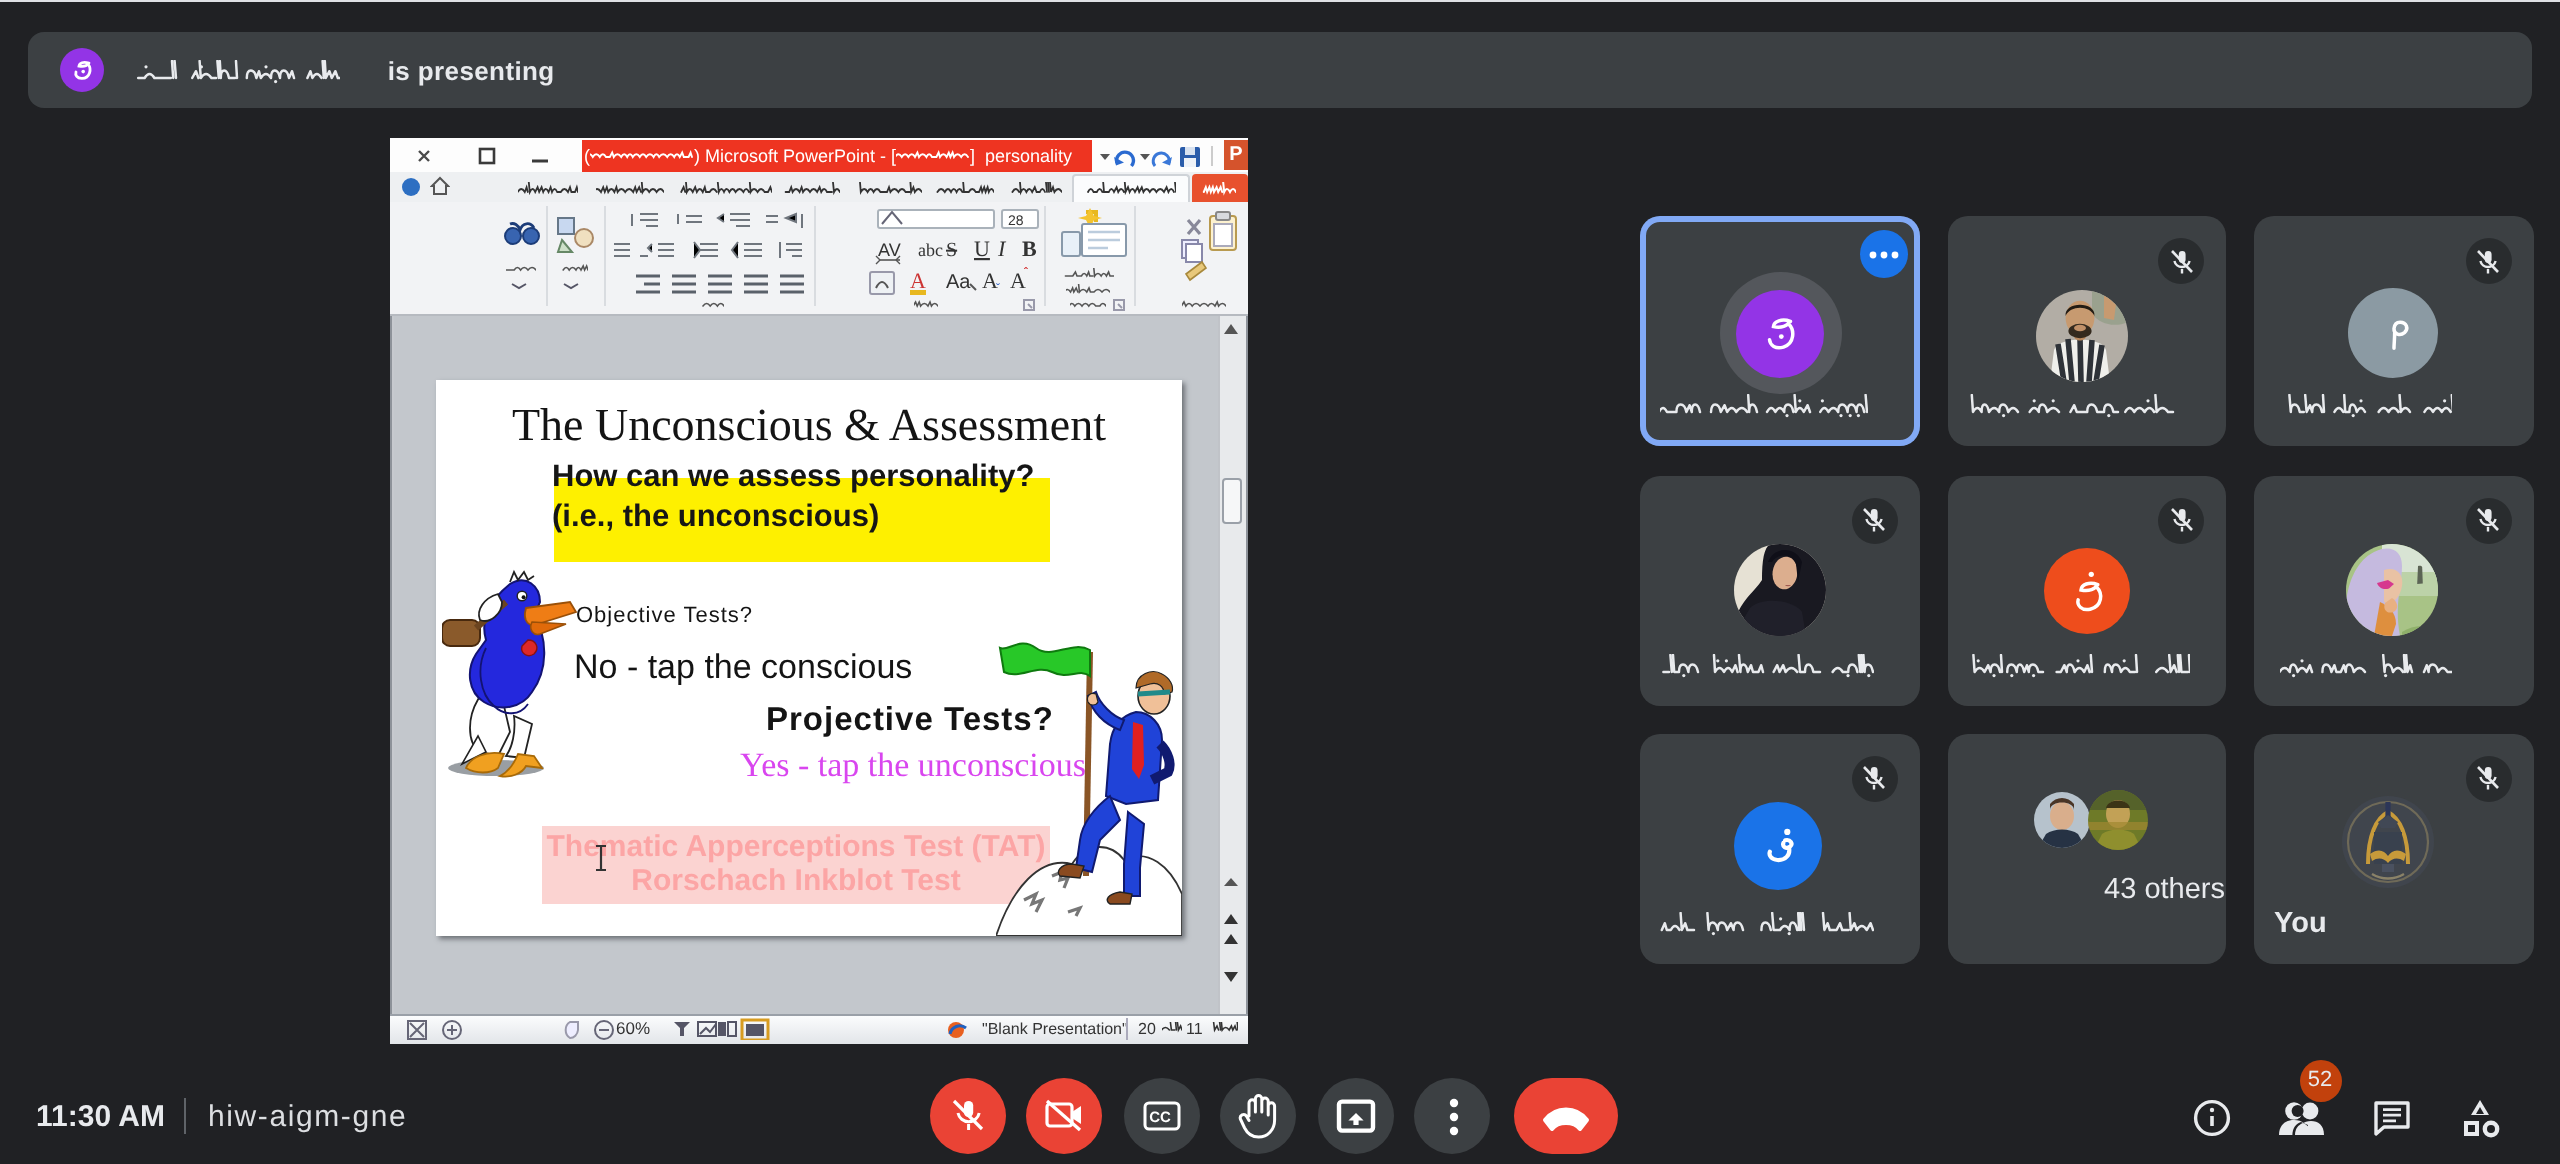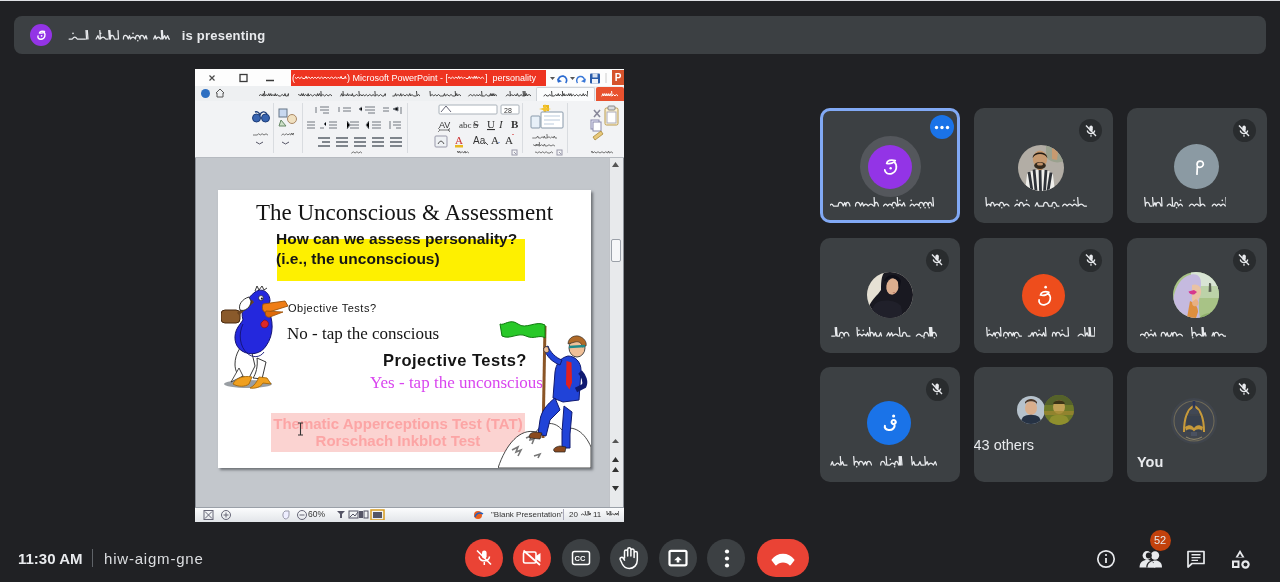--- a/index.html
+++ b/index.html
@@ -17,21 +17,21 @@
 <div class="abs nowrap" style="left:66px;top:28px;height:16px;color:#e8eaed;font-size:13px;font-weight:700;letter-spacing:0.2px"><svg width="104" height="13" style="display:inline-block;vertical-align:-2px">
       <path transform="translate(0,1.5)" d="M22.0,7.5 l-0.7,-8.5 m-0.7,8.5 l-0.6,-8.5 m-0.6,8.5 l-2.3,0 l-2.7,0 l-3.2,0 q-2.4,-4.0 -4.9,0 l-3.2,0 " stroke="#e8eaed" stroke-width="1.25" fill="none" stroke-linecap="round" stroke-linejoin="round"></path>
       <path transform="translate(26.5,1.5)" d="M26.0,7.5 l-0.5,-8.5 m-0.5,8.5 l-3.0,0 c-1.0,-5.0 -4.1,-5.0 -4.1,0 l-0.5,-8.5 m-0.5,8.5 l-0.7,-8.5 m-0.7,8.5 l-2.3,0 q-2.7,-4.0 -5.3,0 l-0.6,-8.5 m-0.6,8.5 l-1.2,-3.4 l-1.9,3.4 " stroke="#e8eaed" stroke-width="1.25" fill="none" stroke-linecap="round" stroke-linejoin="round"></path>
       <path transform="translate(57.0,1.5)" d="M24.0,7.5 l-1.0,-3.4 l-1.5,3.4 c-1.0,-5.0 -4.5,-5.0 -4.5,0 c-1.0,-5.0 -4.5,-5.0 -4.5,0 q-2.5,-4.0 -5.1,0 l-0.9,-3.4 l-1.3,3.4 c-1.0,-5.0 -4.8,-5.0 -4.8,0 " stroke="#e8eaed" stroke-width="1.25" fill="none" stroke-linecap="round" stroke-linejoin="round"></path>
       <path transform="translate(85.5,1.5)" d="M26.0,7.5 q-2.6,-4.0 -5.2,0 l-3.4,0 l-1.2,-3.4 l-1.8,3.4 l-1.2,-3.4 l-1.8,3.4 l-0.5,-8.5 m-0.5,8.5 l-0.6,-8.5 m-0.6,8.5 q-2.3,-4.0 -4.5,0 l-1.0,-3.4 l-1.5,3.4 " stroke="#e8eaed" stroke-width="1.25" fill="none" stroke-linecap="round" stroke-linejoin="round"></path>
       <circle cx="7.0" cy="3.4" r="0.8" fill="#e8eaed"></circle>
       <circle cx="34.7" cy="3.4" r="0.8" fill="#e8eaed"></circle>
       <circle cx="71.8" cy="10.8" r="0.8" fill="#e8eaed"></circle>
       <circle cx="67.0" cy="3.4" r="0.8" fill="#e8eaed"></circle>
     </svg>
-<span style="display:inline-block;vertical-align:1px;margin-left:8px"> is presenting</span></div>
+<span style="display:inline-block;vertical-align:1px;margin-left:20px"> is presenting</span></div>
 <div class="abs" style="left:195px;top:69px;width:429px;height:452px;background:#c6c9ce"></div>
 <div class="abs" style="left:195px;top:86px;width:1px;height:435px;background:#8d9299"></div>
 <div class="abs" style="left:623px;top:86px;width:1px;height:435px;background:#8d9299"></div>
 <div class="abs" style="left:195px;top:69px;width:429px;height:17px;background:#fdfdfd;border-bottom:1px solid #d8dadd"></div>
 <svg class="abs" style="left:203px;top:72px" width="80" height="12" viewBox="0 0 80 12">
 <path d="M6.5,3.5 L11.5,8.5 M11.5,3.5 L6.5,8.5" stroke="#4a4a4a" stroke-width="1.2" fill="none"></path>
 <rect x="37" y="2.5" width="7" height="7" stroke="#3a3a3a" stroke-width="1.3" fill="none"></rect>
 <path d="M63,8.5 h8" stroke="#3a3a3a" stroke-width="1.5"></path>
 </svg>
 <div class="abs" style="left:291px;top:70px;width:255px;height:16px;background:#ee3421"></div>
@@ -251,21 +251,21 @@
 <path d="M2,4 L9,4 M5.5,10 L9,14 H2 Z" fill="#555"></path>
 <path d="M5.5,28 L2,33 H9 Z" fill="#333"></path>
 <path d="M2,44 h7 M5.5,38 L2,43 H9 Z" fill="#333"></path>
 <path d="M2,52 h7 M5.5,62 L2,57 H9 Z" fill="#333"></path>
 </svg>
 <div class="abs" style="left:218px;top:190px;width:373px;height:278px;background:#fff;box-shadow:1.5px 1.5px 2.5px rgba(40,44,50,.55)"></div>
 <div class="abs nowrap" style="left:218px;top:200px;width:373px;text-align:center;font-family:'Liberation Serif',serif;font-size:23px;color:#141414">The Unconscious &amp; Assessment</div>
 <div class="abs" style="left:277px;top:239px;width:248px;height:42px;background:#fef000"></div>
 <div class="abs nowrap" style="left:276px;top:229px;width:248px;font-size:15.5px;font-weight:700;color:#161616;line-height:19.5px">How can we assess personality?<br>(i.e., the unconscious)</div>
 <div class="abs nowrap" style="left:288px;top:302px;font-size:11px;font-weight:400;color:#141414;letter-spacing:0.5px">Objective Tests?</div>
-<div class="abs nowrap" style="left:287px;top:324px;font-family:Liberation Serif, serif;font-size:17px;color:#141414">No - tap the conscious</div>
+<div class="abs nowrap" style="left:287px;top:324px;font-family:Liberation Sans, sans-serif;font-size:17px;color:#141414">No - tap the conscious</div>
 <div class="abs nowrap" style="left:383px;top:351px;font-size:16.5px;font-weight:700;color:#141414;letter-spacing:0.5px">Projective Tests?</div>
 <div class="abs nowrap" style="left:370px;top:373px;font-family:'Liberation Serif',serif;font-size:17px;color:#d946ef">Yes - tap the unconscious</div>
 <div class="abs" style="left:271px;top:413px;width:254px;height:38.5px;background:#fbd3d1"></div>
 <div class="abs nowrap" style="left:271px;top:414.5px;width:254px;text-align:center;font-size:15px;font-weight:700;color:#fca5a5;line-height:17.5px">Thematic Apperceptions Test (TAT)<br>Rorschach Inkblot Test</div>
 <svg class="abs" style="left:221px;top:284px" width="68" height="106" viewBox="0 0 68 106">
 <ellipse cx="27" cy="100" rx="24" ry="4" fill="#878d93" opacity="0.85"></ellipse>
 <path d="M28,56 c-8,4 -14,14 -14,24 0,6 2,10 5,12 l9,2 6,-12z" fill="#fff" stroke="#222" stroke-width="0.9"></path>
 <path d="M22,92 l-12,6 8,-14 z" fill="#fff" stroke="#222" stroke-width="0.8"></path>
 <path d="M36,74 c1,8 -1,16 -4,20 l9,1 4,-17z" fill="#fff" stroke="#222" stroke-width="0.9"></path>
 <path d="M31,93 c-9,-2 -17,2 -19,7 5,3 12,3 16,0 z" fill="#f0a020" stroke="#a86a08" stroke-width="0.9"></path>
@@ -583,21 +583,21 @@
       </defs>
 <g clip-path="url(#c8b)">
 <rect width="30" height="30" fill="#6e7a28"></rect>
 <rect x="0" y="0" width="30" height="10" fill="#55622a"></rect>
 <ellipse cx="15" cy="12" rx="6" ry="7" fill="#c2a156"></ellipse>
 <path d="M9,9 c1,-5 11,-5 12,0z" fill="#3c3416"></path>
 <path d="M3,30 L7,22 C11,19 19,19 23,22 L27,30z" fill="#8f8f2e"></path>
 <rect x="0" y="16" width="30" height="4" fill="#a08830" opacity="0.7"></rect>
 </g>
     </svg>
-<div class="abs nowrap" style="left:0;top:70px;width:139px;text-align:left;color:#e8eaed;font-size:14.5px;font-weight:500">43 others</div>
+<div class="abs nowrap" style="left:0;top:70px;width:139px;text-align:right;color:#e8eaed;font-size:14.5px;font-weight:500">43 others</div>
   </div>
 <div class="abs" style="left:1127px;top:366.5px;width:139.5px;height:115px;background:#3c4043;border-radius:10px;overflow:hidden">
     <svg class="abs" style="left:43.5px;top:31.5px" width="46" height="46" viewBox="0 0 46 46">
 <circle cx="23" cy="23" r="23" fill="#40454d"></circle>
 <circle cx="23" cy="23" r="20" fill="none" stroke="#6f6a58" stroke-width="1.1"></circle>
 <path d="M13,34 C13,20 17,11 23,8 C29,11 33,20 33,34" fill="none" stroke="#c79a3a" stroke-width="2"></path>
 <rect x="21.7" y="3" width="2.6" height="9" fill="#2c3658"></rect>
 <path d="M16,18 h14 v16 h-14z" fill="#39414e"></path>
 <path d="M18,13 l5,-3.5 5,3.5 -1.5,3 h-7z" fill="#414855"></path>
 <path d="M14,29 C18,26 21,27 23,30 C25,27 28,26 32,29 L31,32.5 C28,30.5 25,31 23,33.5 C21,31 18,30.5 15,32.5z" fill="#c79a3a"></path>

